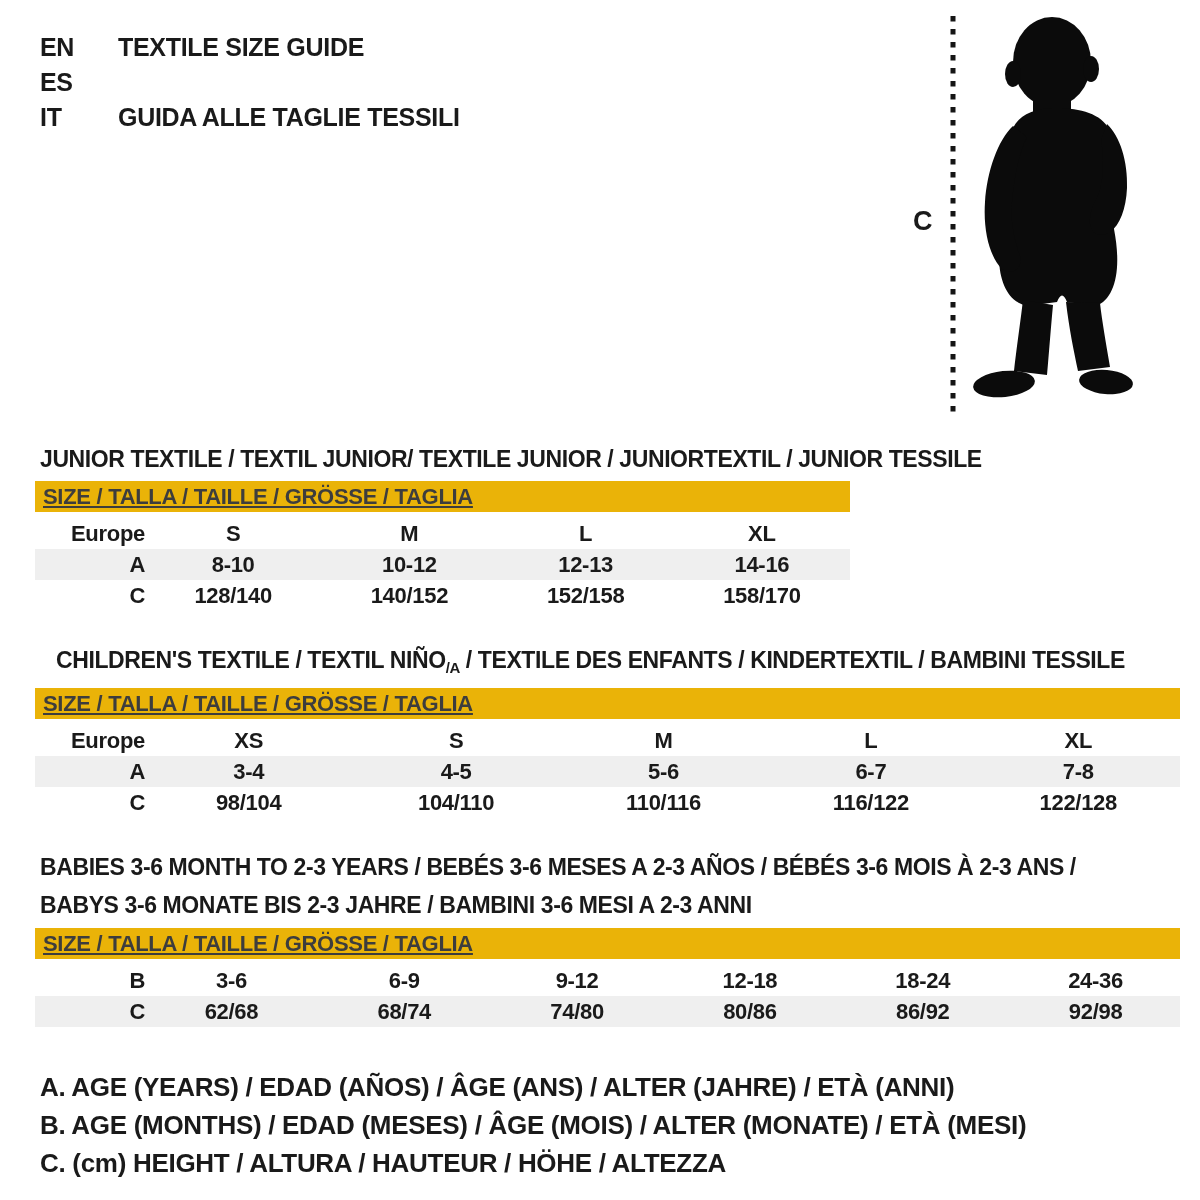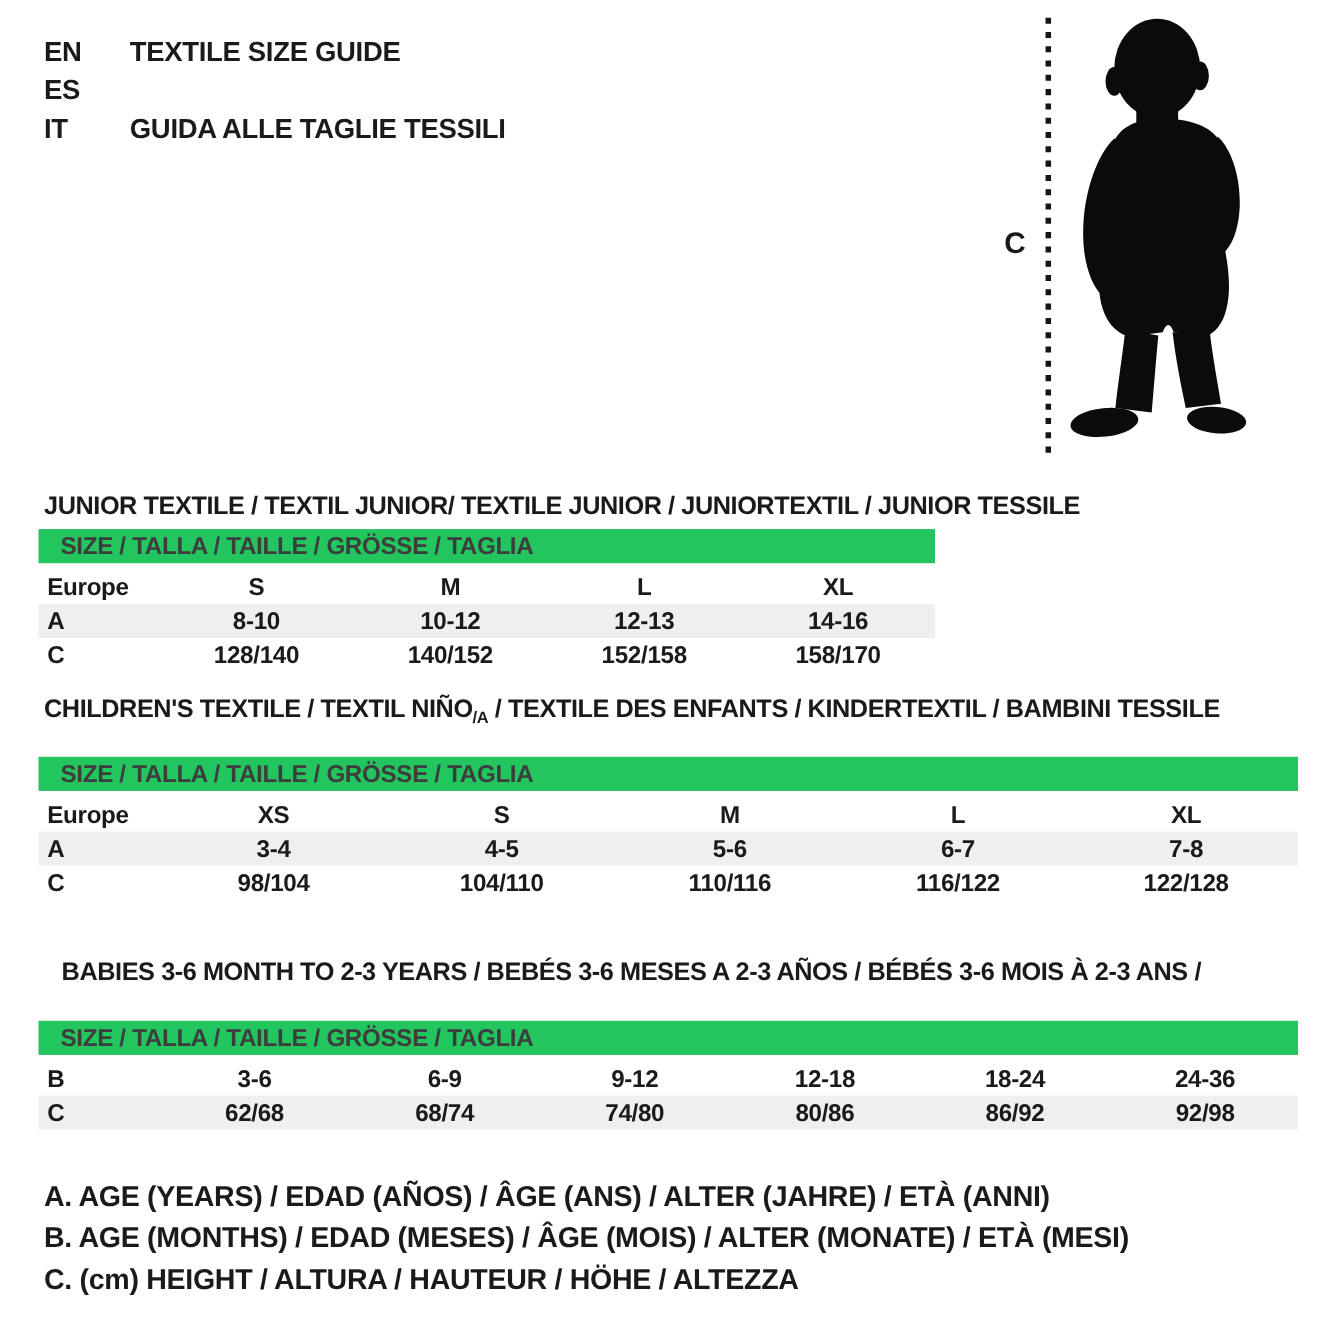--- a/index.html
+++ b/index.html
@@ -25,28 +25,28 @@
   
   .sec-title { position:absolute; left:40px; font-size:23px; letter-spacing:-0.4px; white-space:nowrap; }
   .sec-title .subscript { font-size:15px; vertical-align:-5px; }
   .two-line { line-height:38px; }
 
   
   .size-table { position:absolute; left:35px; }
   .w-junior { width:815px; }
   .w-full { width:1147px; }
   .size-header {
-    height:31px; line-height:31px; background:#22c55e; color:#3d3d3d;
-    font-size:22px; padding-left:20px; margin-bottom:6px; box-sizing:border-box;
+    height:31px; line-height:31px; background:#eab308; color:#3d3d3d;
+    font-size:22px; padding-left:8px; margin-bottom:6px; box-sizing:border-box;text-decoration:underline;
   }
   .t-row { display:grid; height:31px; align-items:center; font-size:22px; }
   .cols-4 { grid-template-columns:110px repeat(4,1fr); }
   .cols-5 { grid-template-columns:110px repeat(5,1fr); }
   .cols-6 { grid-template-columns:110px repeat(6,1fr); }
-  .t-row .lbl { padding-left:8px; text-align:left; }
+  .t-row .lbl { padding-left:8px; text-align:right; }
   .t-row .val { text-align:center; }
   .shaded { background:#efefef; }
 
   
   .legend { position:absolute; left:40px; top:1068px; }
   .legend-line { font-size:26px; line-height:38px; white-space:nowrap; }
 </style>
 </head>
 <body>
 
@@ -120,21 +120,21 @@
     </div>
     <div class="t-row cols-4">
       <span class="lbl">C</span>
       <span class="val">128/140</span>
       <span class="val">140/152</span>
       <span class="val">152/158</span>
       <span class="val">158/170</span>
     </div>
   </div>
 
-  <h2 class="sec-title" style="top:631px; margin:0;"><span>CHILDREN'S TEXTILE / TEXTIL NIÑO</span><span class="subscript">/A</span><span> / TEXTILE DES ENFANTS / KINDERTEXTIL / BAMBINI TESSILE</span></h2>
+  <h2 class="sec-title" style="top:631px; margin:16px;"><span>CHILDREN'S TEXTILE / TEXTIL NIÑO</span><span class="subscript">/A</span><span> / TEXTILE DES ENFANTS / KINDERTEXTIL / BAMBINI TESSILE</span></h2>
   <div class="size-table w-full" style="top:688px;">
     <div class="size-header">SIZE / TALLA / TAILLE / GRÖSSE / TAGLIA</div>
     <div class="t-row cols-5">
       <span class="lbl">Europe</span>
       <span class="val">XS</span>
       <span class="val">S</span>
       <span class="val">M</span>
       <span class="val">L</span>
       <span class="val">XL</span>
     </div>
@@ -149,22 +149,23 @@
     <div class="t-row cols-5">
       <span class="lbl">C</span>
       <span class="val">98/104</span>
       <span class="val">104/110</span>
       <span class="val">110/116</span>
       <span class="val">116/122</span>
       <span class="val">122/128</span>
     </div>
   </div>
 
-  <h2 class="sec-title two-line" style="top:848px; margin:16px;">
+  <h2 class="sec-title two-line" style="top:848px; margin:0;">
     <span style="display:block;">BABIES 3-6 MONTH TO 2-3 YEARS / BEBÉS 3-6 MESES A 2-3 AÑOS / BÉBÉS 3-6 MOIS À 2-3 ANS /</span>
+    <span style="display:block;">BABYS 3-6 MONATE BIS 2-3 JAHRE / BAMBINI 3-6 MESI A 2-3 ANNI</span>
   </h2>
   <div class="size-table w-full" style="top:928px;">
     <div class="size-header">SIZE / TALLA / TAILLE / GRÖSSE / TAGLIA</div>
     <div class="t-row cols-6">
       <span class="lbl">B</span>
       <span class="val">3-6</span>
       <span class="val">6-9</span>
       <span class="val">9-12</span>
       <span class="val">12-18</span>
       <span class="val">18-24</span>

